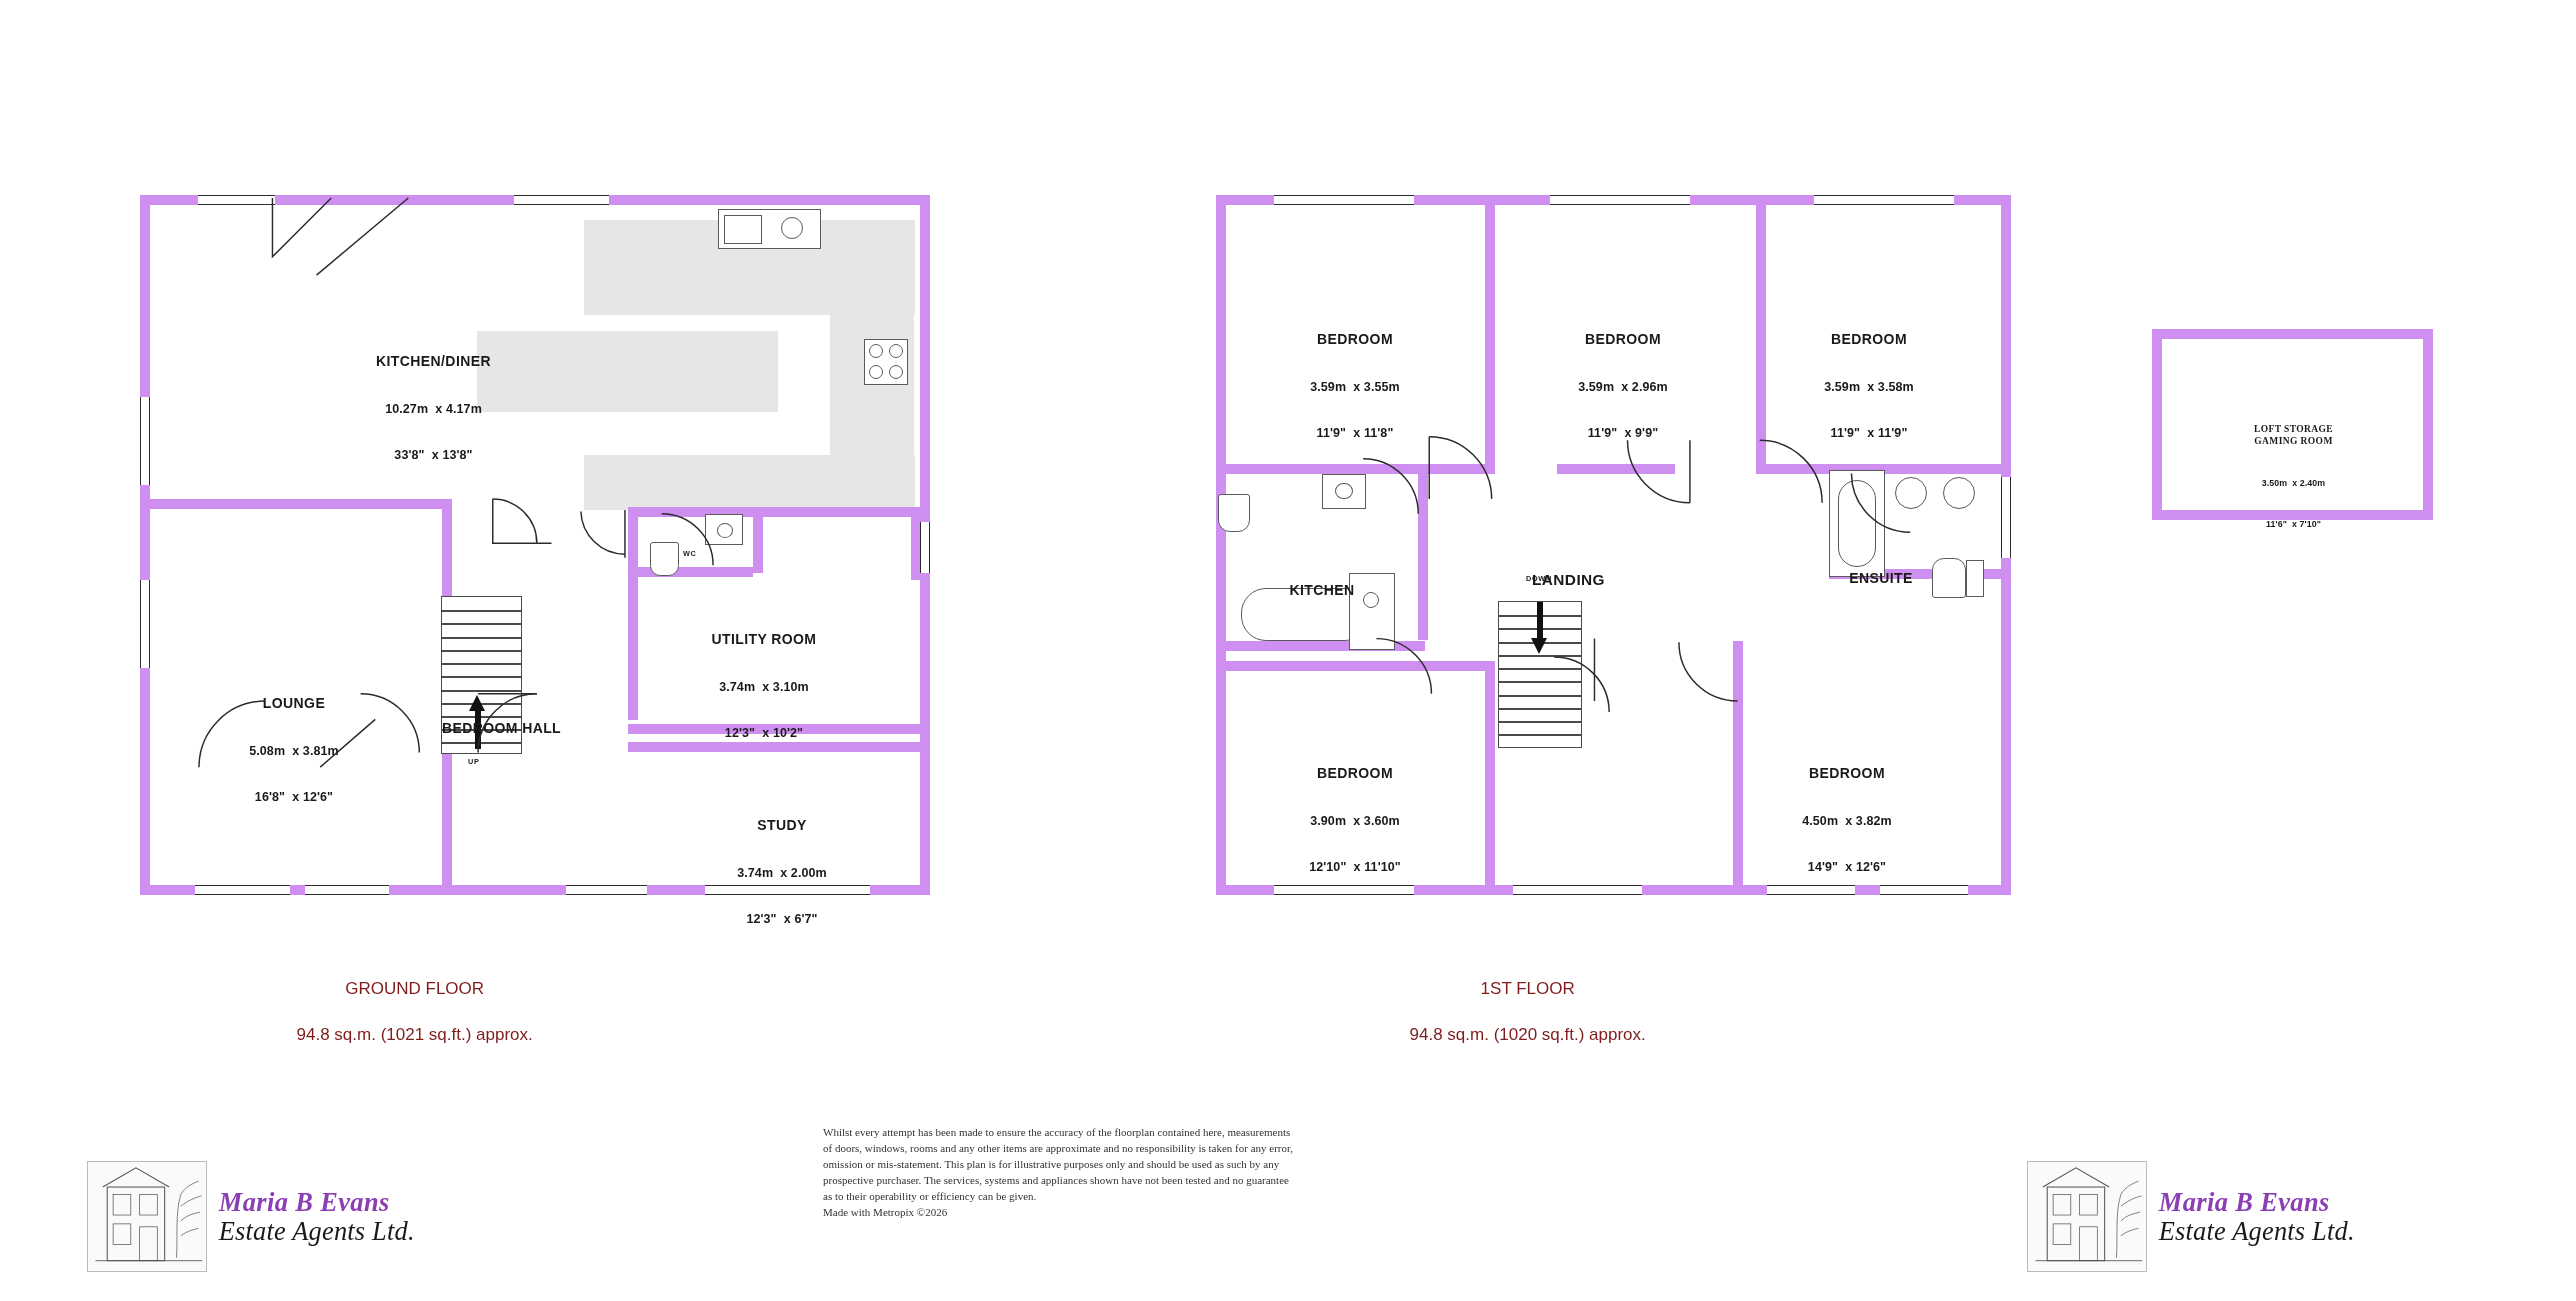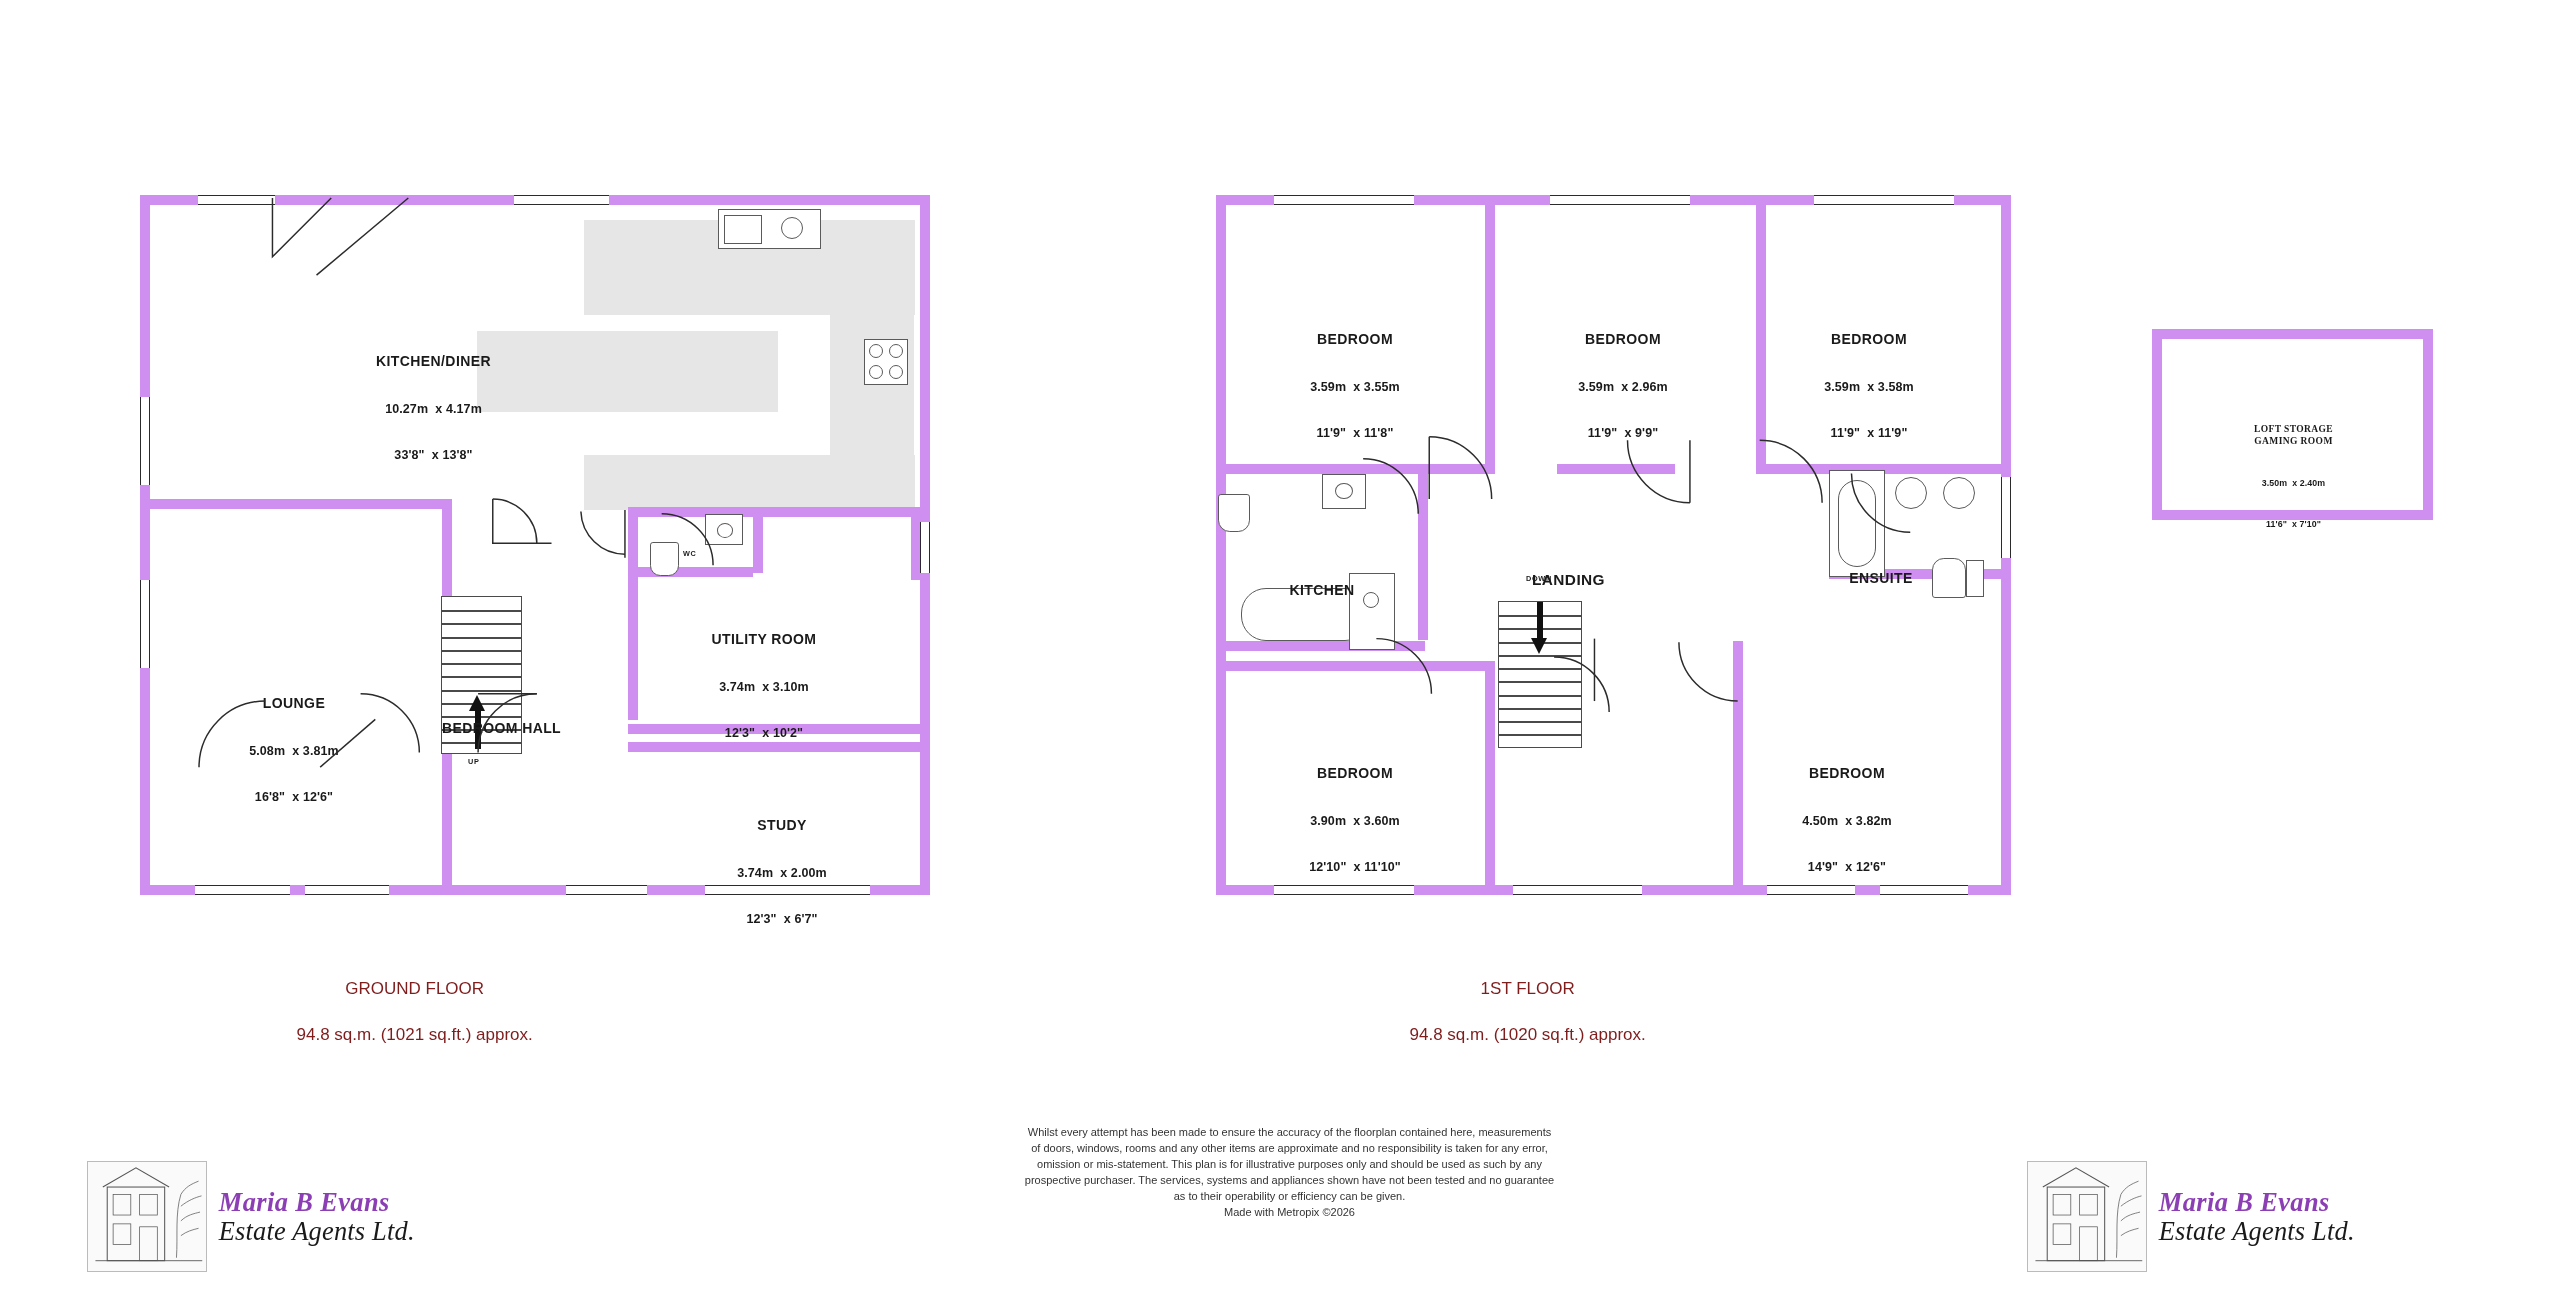--- a/index.html
+++ b/index.html
@@ -79,25 +79,25 @@
   }
   .total {
     position: absolute;
     text-align: center;
     font-size: 18.4px;
     color: #2b2b2b;
     white-space: pre;
   }
   .disclaimer {
     position: absolute;
-    text-align: center;
     font-size: 11px;
     color: #333;
     line-height: 1.45;
     white-space: pre-line;
+    font-family: Liberation Serif, serif;
   }
   .grey {
     position: absolute;
     background: #e6e6e6;
   }
   .fixture {
     position: absolute;
     box-sizing: border-box;
     border: 1.5px solid #5a5a5a;
     background: #ffffff;

